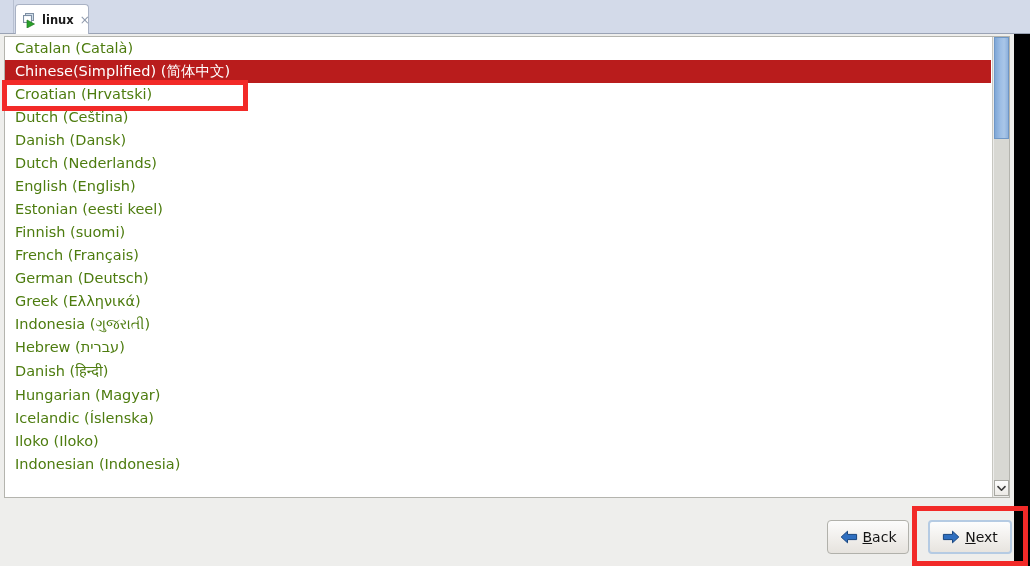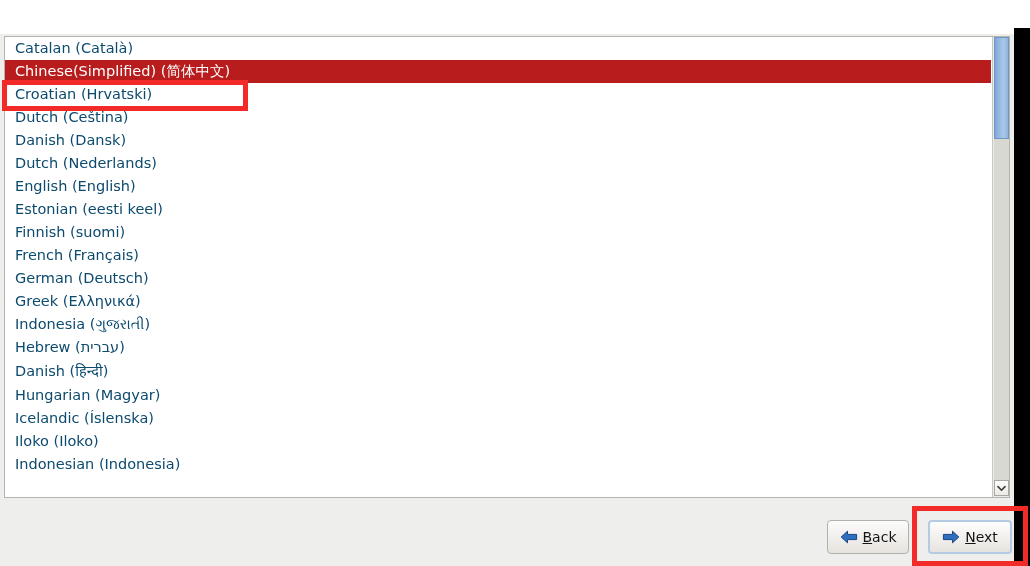--- a/index.html
+++ b/index.html
@@ -121,21 +121,21 @@
     right: 18px;
     bottom: 0;
     overflow: hidden;
     background: #ffffff;
   }
   .lang-row {
     height: 23px;
     line-height: 23px;
     padding-left: 10px;
     font-size: 14.5px;
-    color: #0c4a6e;
+    color: #4d7c0f;
     white-space: nowrap;
     cursor: default;
     box-sizing: border-box;
   }
   .lang-row.tall {
     height: 24px;
     line-height: 24px;
   }
   .lang-row.selected {
     background: #b91c1c;
@@ -255,20 +255,36 @@
     height: 60px;
   }
 </style>
 </head>
 <body>
 
 <div id="app">
 
   <div class="right-black-band"></div>
 
+  <div class="tabbar">
+    <div class="tabbar-leftstub"></div>
+    <div class="tab">
+      <span class="tab-icon">
+        <svg width="16" height="16" viewBox="0 0 16 16">
+          <rect x="3.5" y="1.5" width="8" height="7" fill="#cfdce9" stroke="#7e8fa3" stroke-width="1"></rect>
+          <rect x="1.5" y="3.5" width="8" height="7" fill="#e8eef5" stroke="#7e8fa3" stroke-width="1"></rect>
+          <rect x="2.5" y="4.5" width="6" height="5" fill="#ffffff" stroke="none"></rect>
+          <path d="M5 8 L12.5 12 L5 16 Z" fill="#2aa02a"></path>
+          <path d="M5 8 L12.5 12 L5 16 Z" fill="none" stroke="#1d7a1d" stroke-width="0.7"></path>
+        </svg>
+      </span>
+      <span class="tab-label">linux</span>
+      <span class="tab-close">×</span>
+    </div>
+  </div>
 
   <div class="content">
 
     <div class="list-wrap">
       <div class="list-inner">
 
         <div class="lang-row">Catalan (Català)</div>
         <div class="lang-row selected">Chinese(Simplified) (简体中文)</div>
         <div class="lang-row">Croatian (Hrvatski)</div>
         <div class="lang-row">Dutch (Čeština)</div>

